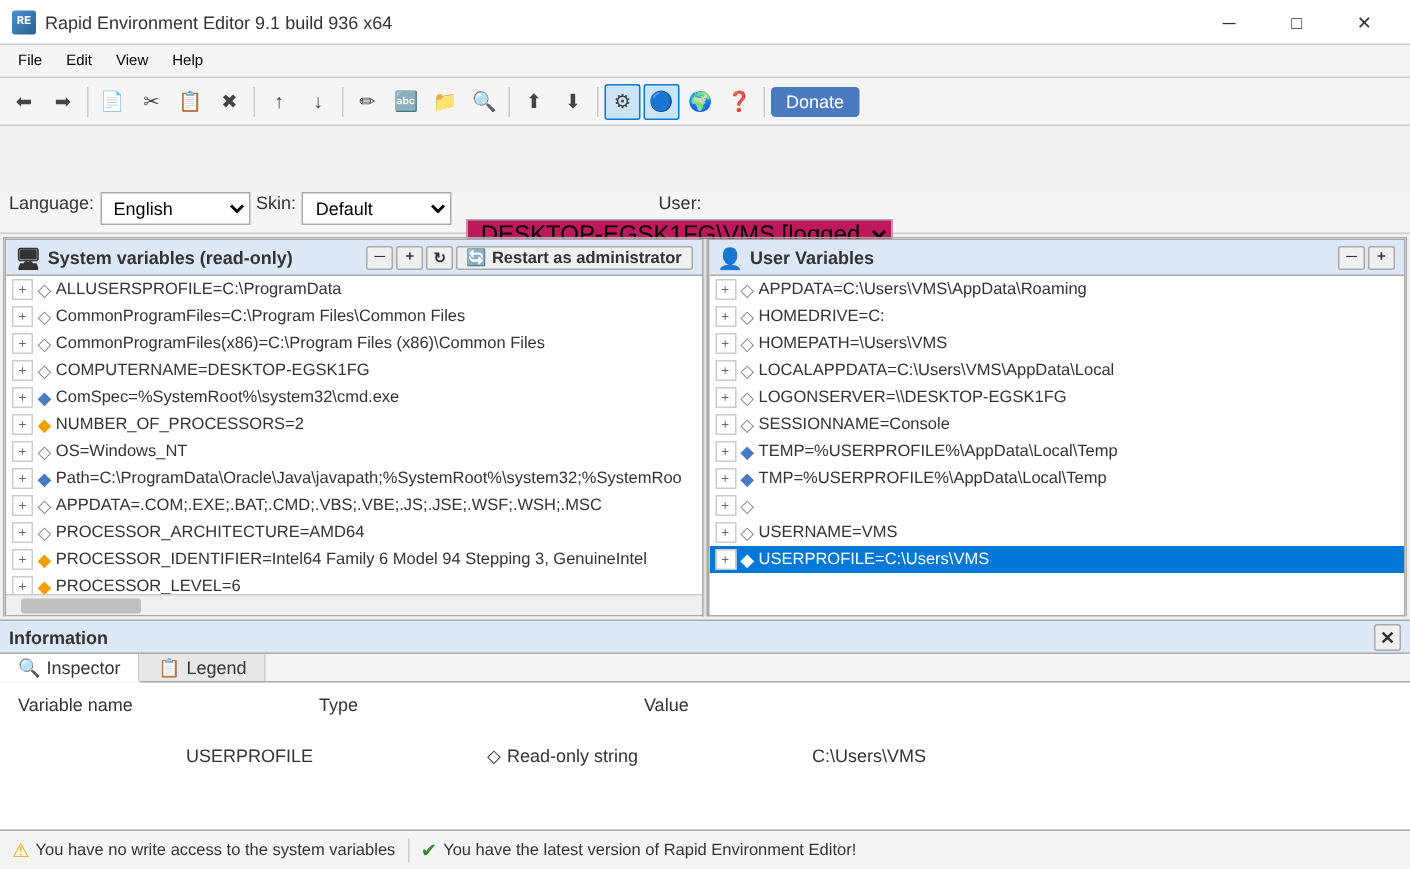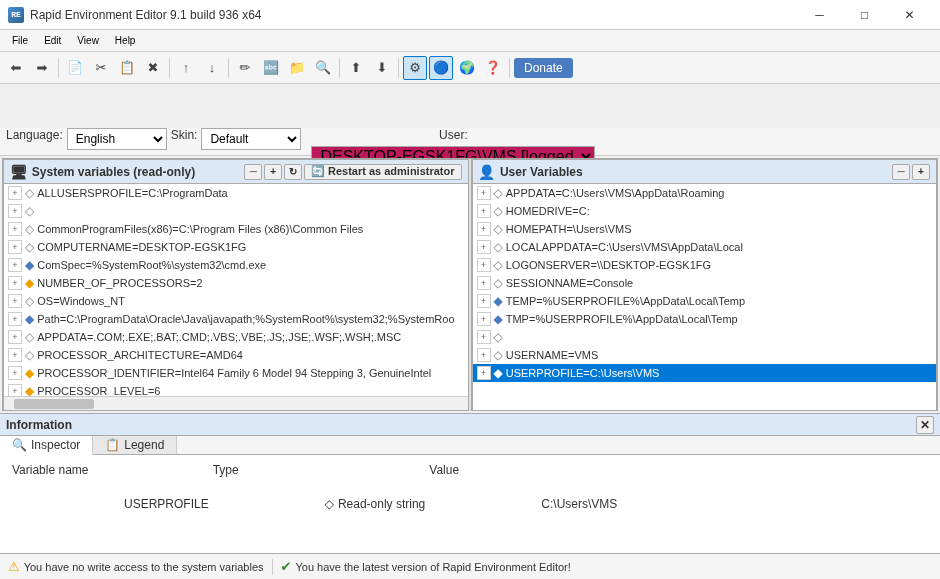--- a/index.html
+++ b/index.html
@@ -395,20 +395,21 @@
     </div>
     <div class="var-list">
       <div class="var-item">
         <div class="expand-btn">+</div>
         <span class="var-icon gray">◇</span>
         <span class="var-text">ALLUSERSPROFILE=C:\ProgramData</span>
       </div>
       <div class="var-item">
         <div class="expand-btn">+</div>
         <span class="var-icon gray">◇</span>
+        <span class="var-text">CommonProgramFiles=C:\Program Files\Common Files</span>
       </div>
       <div class="var-item">
         <div class="expand-btn">+</div>
         <span class="var-icon gray">◇</span>
         <span class="var-text">CommonProgramFiles(x86)=C:\Program Files (x86)\Common Files</span>
       </div>
       <div class="var-item">
         <div class="expand-btn">+</div>
         <span class="var-icon gray">◇</span>
         <span class="var-text">COMPUTERNAME=DESKTOP-EGSK1FG</span>

